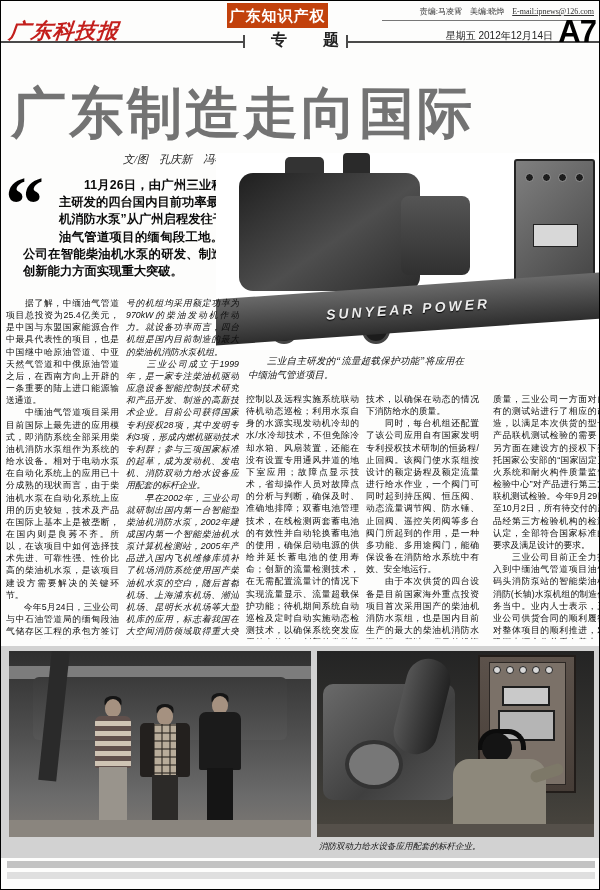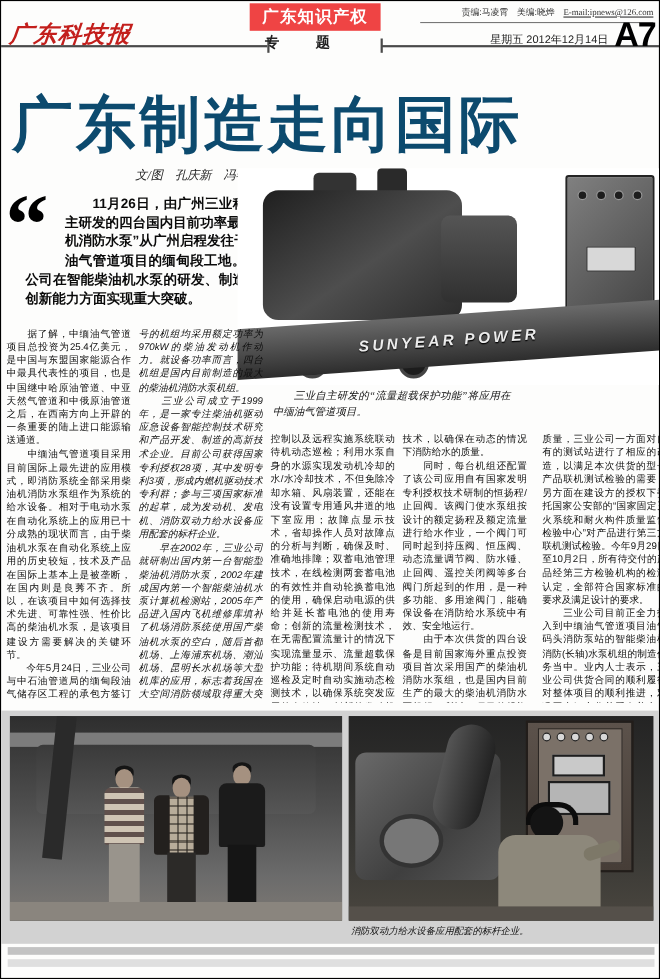--- a/index.html
+++ b/index.html
@@ -9,33 +9,33 @@
   .abs{position:absolute;}
 
   
   .masthead{left:8px;top:16px;font-size:21px;font-weight:bold;font-style:italic;
             color:#c31f1c;font-family:"Liberation Serif",serif;transform:skewX(-6deg);letter-spacing:1px;}
   .rule{background:#4a4a4a;height:2px;top:40px;}
   .rule-left{left:0;width:242px;}
   .rule-right{left:346px;width:254px;}
   .tick{background:#4a4a4a;width:2px;height:13px;top:34px;}
   .tick-l{left:242px;} .tick-r{left:345px;}
-  .section-box{left:226px;top:2px;width:119px;height:25px;background:#ef4444;color:#fff;
+  .section-box{left:226px;top:2px;width:101px;height:25px;background:#c2410c;color:#fff;
                font-size:15px;font-weight:bold;text-align:center;line-height:25px;letter-spacing:1px;}
-  .section-label{left:230px;top:29px;width:96px;text-align:left;font-size:13px;
+  .section-label{left:256px;top:29px;width:96px;text-align:center;font-size:16px;
                  font-weight:bold;letter-spacing:10px;text-indent:10px;color:#222;}
   .editors{right:5px;top:5px;font-size:8px;color:#333;border-bottom:1px solid #777;
            padding-bottom:3px;text-align:right;width:212px;}
   .editors .mail{text-decoration:underline;font-family:Liberation Serif, serif;}
   .dateline{right:46px;top:28px;font-size:10px;font-weight:normal;color:#222;}
   .pageno{right:3px;top:13px;font-size:31px;font-weight:900;letter-spacing:-1px;color:#000;}
 
   
   .kicker{left:6px;top:57px;font-size:17.5px;font-weight:bold;color:#0a0a0a;}
-  .title{left:10px;top:76px;font-size:55px;font-weight:900;letter-spacing:3px;color:#0c4a6e;font-family:Liberation Serif, serif;}
+  .title{left:10px;top:76px;font-size:55px;font-weight:900;letter-spacing:3px;color:#737373;font-family:Liberation Serif, serif;}
   .byline{left:122px;top:151px;font-size:11px;font-family:"Liberation Serif",serif;
           font-style:italic;color:#222;}
 
   
   .lead-wrap{left:22px;top:176px;width:276px;height:126px;font-size:12.3px;font-weight:bold;
              line-height:17.2px;text-align:justify;color:#0a0a0a;overflow:hidden;}
   .quote-spacer{float:left;width:36px;height:56px;}
   .lead-text{white-space:pre-wrap;}
   .big-quote{left:4px;top:164px;font-size:78px;font-weight:900;line-height:1;
              font-family:"Liberation Serif",serif;color:#000;}

